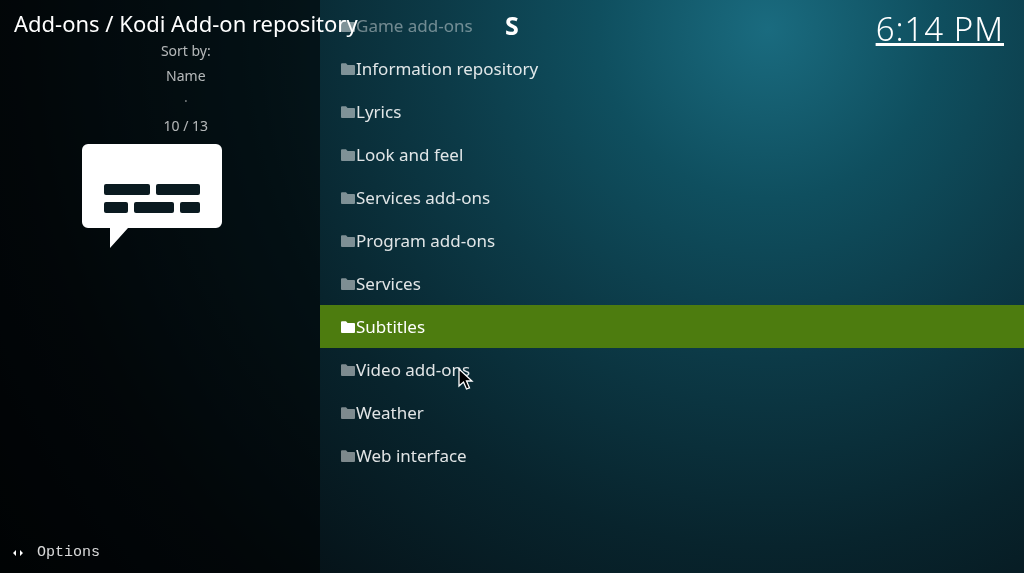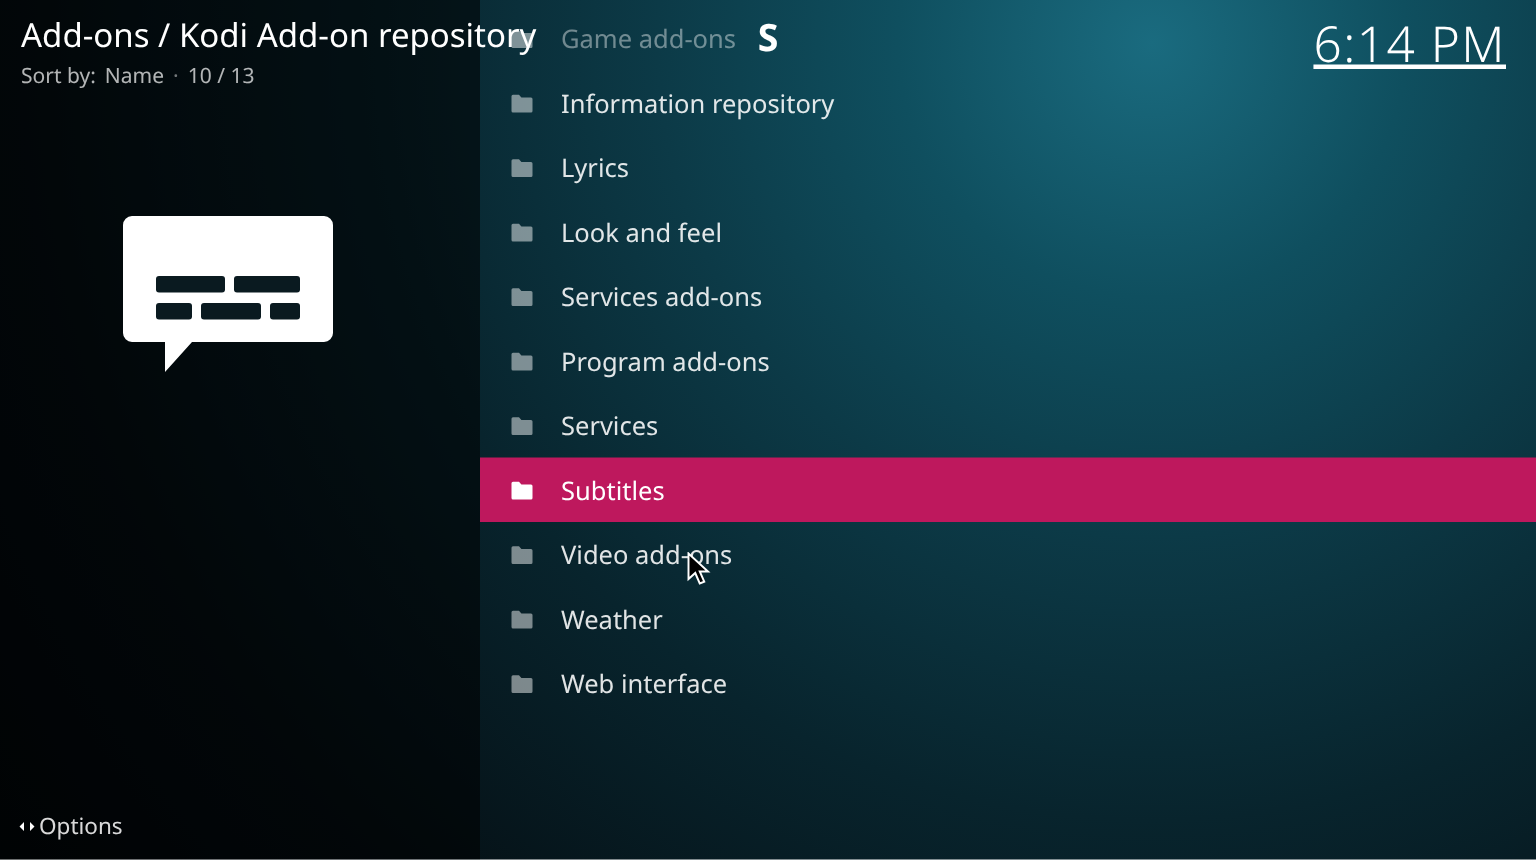--- a/index.html
+++ b/index.html
@@ -26,20 +26,21 @@
     white-space: nowrap;
     z-index: 5;
   }
   .sortline {
     font-size: 14px;
     color: rgba(255,255,255,0.7);
     margin-top: 3px;
     display: flex;
     gap: 6px;
     align-items: center;
+    flex-direction: column;
   }
   .sort-sep { color: rgba(255,255,255,0.45); }
   .clock {
     position: absolute;
     right: 20px; top: 6px;
     font-size: 33px;
     font-weight: 300;
     color: #ffffff;
     letter-spacing: 1px;
     z-index: 5;
@@ -57,44 +58,44 @@
   .thumb {
     margin-top: 140px;
     margin-left: 82px;
     width: 140px; height: 100px;
   }
   .options-bar {
     position: absolute;
     left: 10px; bottom: 12px;
     display: flex;
     align-items: center;
-    gap: 0;
+    gap: 11px;
     color: rgba(255,255,255,0.85);
     font-size: 15px;
+    font-family: Liberation Mono, monospace;
   }
   .options-icon svg { display: block; }
   .list {
     position: absolute;
     left: 320px; top: 0;
     width: 704px;
     padding-top: 4px;
   }
   .row {
     height: 43px;
     display: flex;
     align-items: center;
     padding-left: 20px;
-    gap: 18px;
     font-size: 17px;
     color: rgba(255,255,255,0.88);
     cursor: pointer;
   }
   .row.first { color: rgba(255,255,255,0.42); }
   .row.selected {
-    background: #be185d;
+    background: #4d7c0f;
     color: #ffffff;
   }
   .row.selected .folder-icon { color: #ffffff; }
   .folder-icon {
     width: 16px; height: 14px;
     color: rgba(255,255,255,0.48);
     flex-shrink: 0;
   }
   .folder-icon svg { width: 100%; height: 100%; display: block; }
   .cursor {

